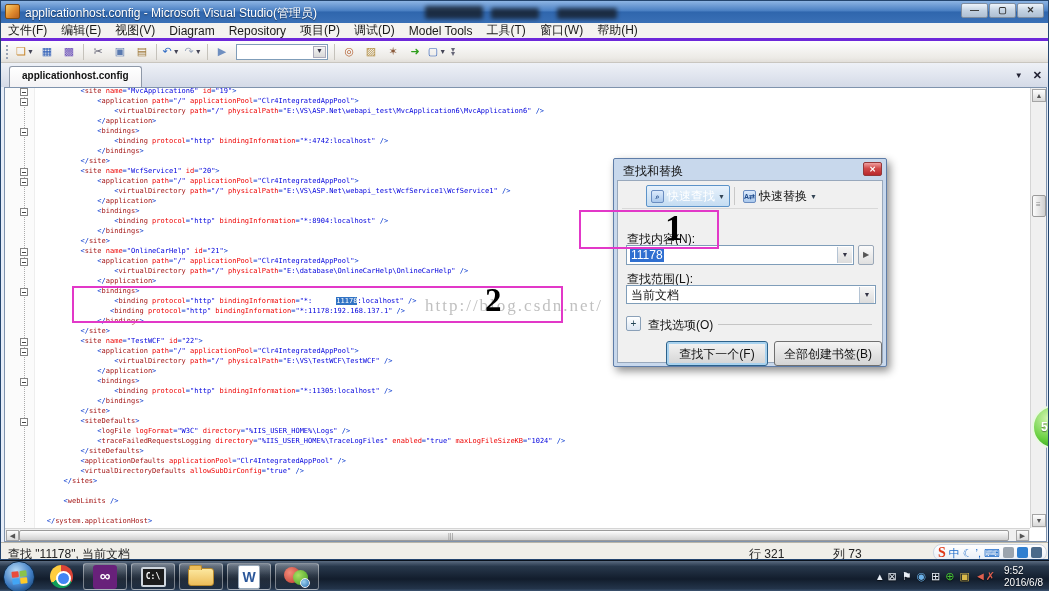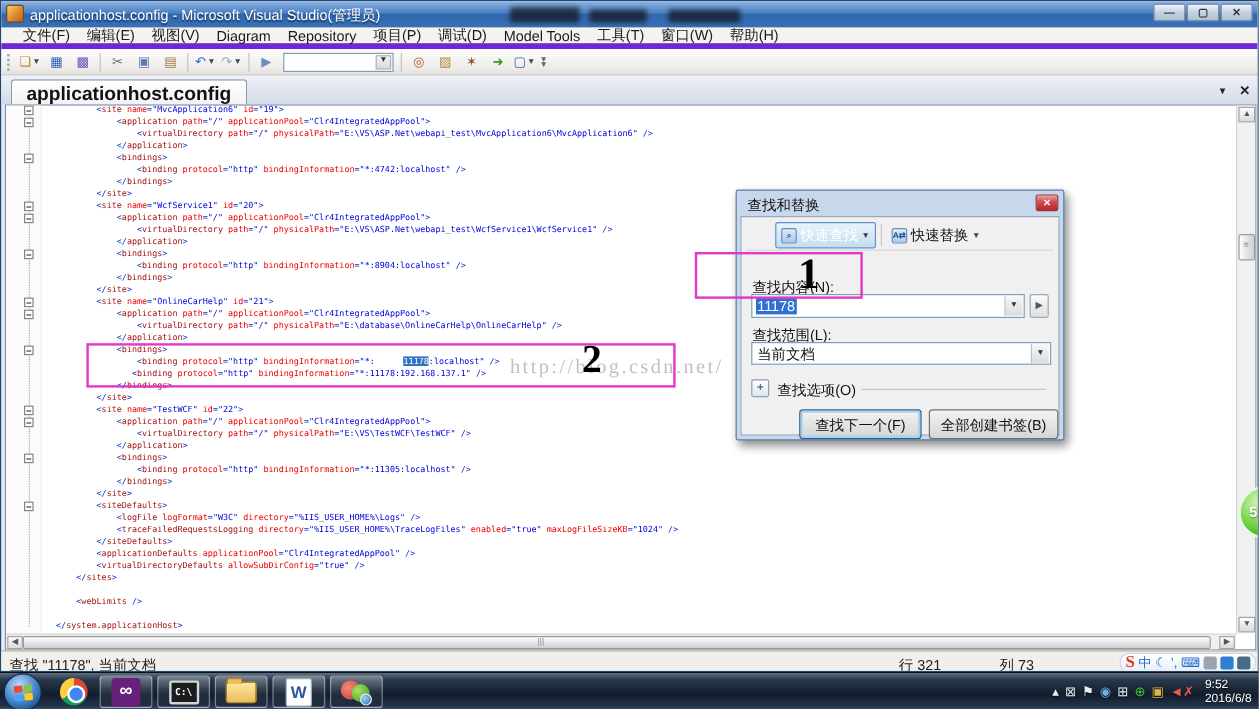--- a/index.html
+++ b/index.html
@@ -9,34 +9,34 @@
   #window{position:absolute;left:0;top:0;width:1049px;height:560px;background:#e6edf8;border:1px solid #24456e;overflow:hidden;}
   .titlebar{position:absolute;left:0;top:0;width:100%;height:22px;
     background:linear-gradient(#8db5e4,#4a7fc2 45%,#2f66ad 50%,#3a70b6);color:#fff;}
   .titlebar .ticon{position:absolute;left:4px;top:3px;width:15px;height:15px;border-radius:2px;
     background:linear-gradient(135deg,#f7d06b,#e08a2e 55%,#b8601d);border:1px solid #7c4a14;}
   .titlebar .ttext{position:absolute;left:24px;top:4px;font-size:12px;text-shadow:0 1px 1px rgba(0,0,0,.5);white-space:nowrap;}
   .censor{position:absolute;background:#161e29;opacity:.8;border-radius:2px;filter:blur(2px);}
   .winbtns{position:absolute;right:4px;top:2px;display:flex;}
   .winbtn{width:27px;height:15px;margin-left:1px;border:1px solid #7e8da0;border-radius:2px;
     background:linear-gradient(#eef4fb,#c3d2e2 50%,#aebfd2);color:#333;font-size:9px;line-height:13px;text-align:center;font-weight:bold;}
-  .menubar{position:absolute;left:0;top:22px;width:100%;height:18px;background:#f4f3f0;border-bottom:5px solid #6d28d9;font-size:12px;color:#1a1a1a;display:flex;align-items:center;padding-left:11px;}
+  .menubar{position:absolute;left:0;top:22px;width:100%;height:18px;background:#f4f3f0;border-bottom:3px solid #6d28d9;font-size:12px;color:#1a1a1a;display:flex;align-items:center;padding-left:0;}
   .menu-item{padding:1px 7px;white-space:nowrap;}
   .toolbar{position:absolute;left:0;top:40px;width:100%;height:22px;background:linear-gradient(#fefefe,#eceae6 80%,#e2dfda);border-bottom:1px solid #c9c6c0;display:flex;align-items:center;padding-left:2px;}
   .tgrip{width:5px;height:14px;border-left:2px dotted #9aa4b4;margin:0 3px;}
   .tbtn{height:18px;min-width:20px;display:flex;align-items:center;justify-content:center;font-size:11px;margin:0 1px;border-radius:2px;}
   .tbtn .dd{font-size:7px;color:#445;margin-left:1px;}
   .tsep{width:1px;height:16px;background:#c5c2bb;margin:0 3px;}
   .tcombo{width:92px;height:16px;background:#fff;border:1px solid #7f9db9;margin:0 3px;position:relative;}
   .tcombo .dd{position:absolute;right:1px;top:1px;width:13px;height:12px;background:linear-gradient(#f4f4f4,#d8d8d8);border:1px solid #aab;font-size:7px;text-align:center;color:#334;}
   .tovf{width:10px;height:18px;font-size:8px;color:#667;display:flex;flex-direction:column;align-items:center;justify-content:center;line-height:4px;}
   
   .tabstrip{position:absolute;left:0;top:62px;width:100%;height:24px;background:linear-gradient(#eef1f7,#d4dae7);}
   .tab{position:absolute;left:8px;top:3px;height:21px;padding:3px 12px 0 12px;background:linear-gradient(#ffffff,#f3f2f4);
-    border:1px solid #8e98a8;border-bottom:none;border-radius:3px 3px 0 0;font-size:16px;font-weight:bold;color:#111;}
+    border:1px solid #8e98a8;border-bottom:none;border-radius:3px 3px 0 0;font-size:10px;font-weight:bold;color:#111;}
   .tabicons{position:absolute;right:6px;top:6px;display:flex;gap:10px;color:#223;font-size:11px;font-weight:bold;}
   
   .editor{position:absolute;left:3px;top:86px;width:1043px;height:455px;background:#fff;border:1px solid #7f93ad;}
   .code{position:absolute;left:0;top:0;right:16px;bottom:13px;overflow:hidden;}
   pre.codepre{margin:0;position:absolute;left:8px;top:-2px;font-family:"DejaVu Sans Mono",monospace;font-size:7px;line-height:10px;color:#000;}
   .cl{height:10px;white-space:pre;}
   .ct{color:#a31515;} .ca{color:#ee0000;} .cv{color:#0000dd;} .cd{color:#0033cc;}
   .sel{background:#3173c4;color:#fff;margin-left:24px;}
   .omargin{position:absolute;left:0;top:0;width:30px;bottom:13px;background:#fbfbfb;border-right:1px solid #eee;}
   .oline{position:absolute;left:19px;top:6px;height:428px;border-left:1px dotted #aaa;}

